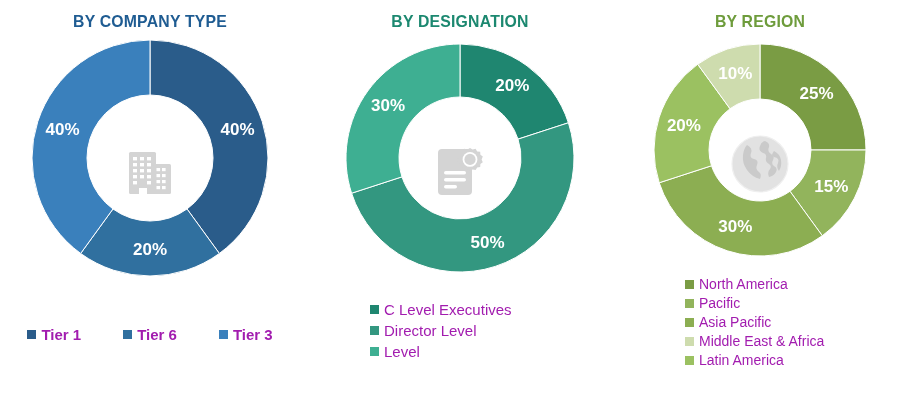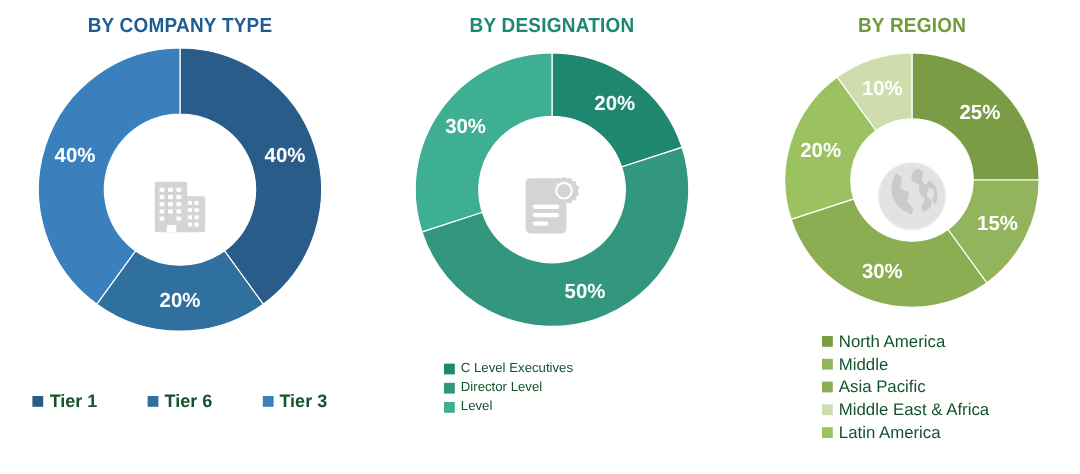--- a/index.html
+++ b/index.html
@@ -72,21 +72,21 @@
   }
   .legend-swatch {
     width: 9px;
     height: 9px;
     flex: 0 0 auto;
     margin-right: 5px;
     display: inline-block;
   }
   .legend-label {
     font-size: 14.5px;
-    color: #14532d;
+    color: #a21caf;
   }
 
   
   .legend-company {
     left: 0;
     right: 0;
     top: 325px;
     display: flex;
     flex-direction: row;
     justify-content: center;
@@ -97,21 +97,21 @@
 
   
   .legend-designation {
     left: 70px;
     top: 300px;
     display: flex;
     flex-direction: column;
     align-items: flex-start;
     gap: 2px;
   }
-  .legend-designation .legend-label { font-size: 11px; }
+  .legend-designation .legend-label { font-size: 15px; }
 
   
   .legend-region {
     left: 65px;
     top: 276px;
     display: flex;
     flex-direction: column;
     align-items: flex-start;
     gap: 1px;
   }
@@ -269,21 +269,21 @@
       </svg>
     </div>
 
     <div class="legend legend-region" id="legend-region">
         <div class="legend-row">
           <span class="legend-swatch" style="background: rgb(122, 156, 68);"></span>
           <span class="legend-label">North America</span>
         </div>
         <div class="legend-row">
           <span class="legend-swatch" style="background: rgb(146, 180, 92);"></span>
-          <span class="legend-label">Middle</span>
+          <span class="legend-label">Pacific</span>
         </div>
         <div class="legend-row">
           <span class="legend-swatch" style="background: rgb(140, 174, 82);"></span>
           <span class="legend-label">Asia Pacific</span>
         </div>
         <div class="legend-row">
           <span class="legend-swatch" style="background: rgb(206, 220, 174);"></span>
           <span class="legend-label">Middle East &amp; Africa</span>
         </div>
         <div class="legend-row">

